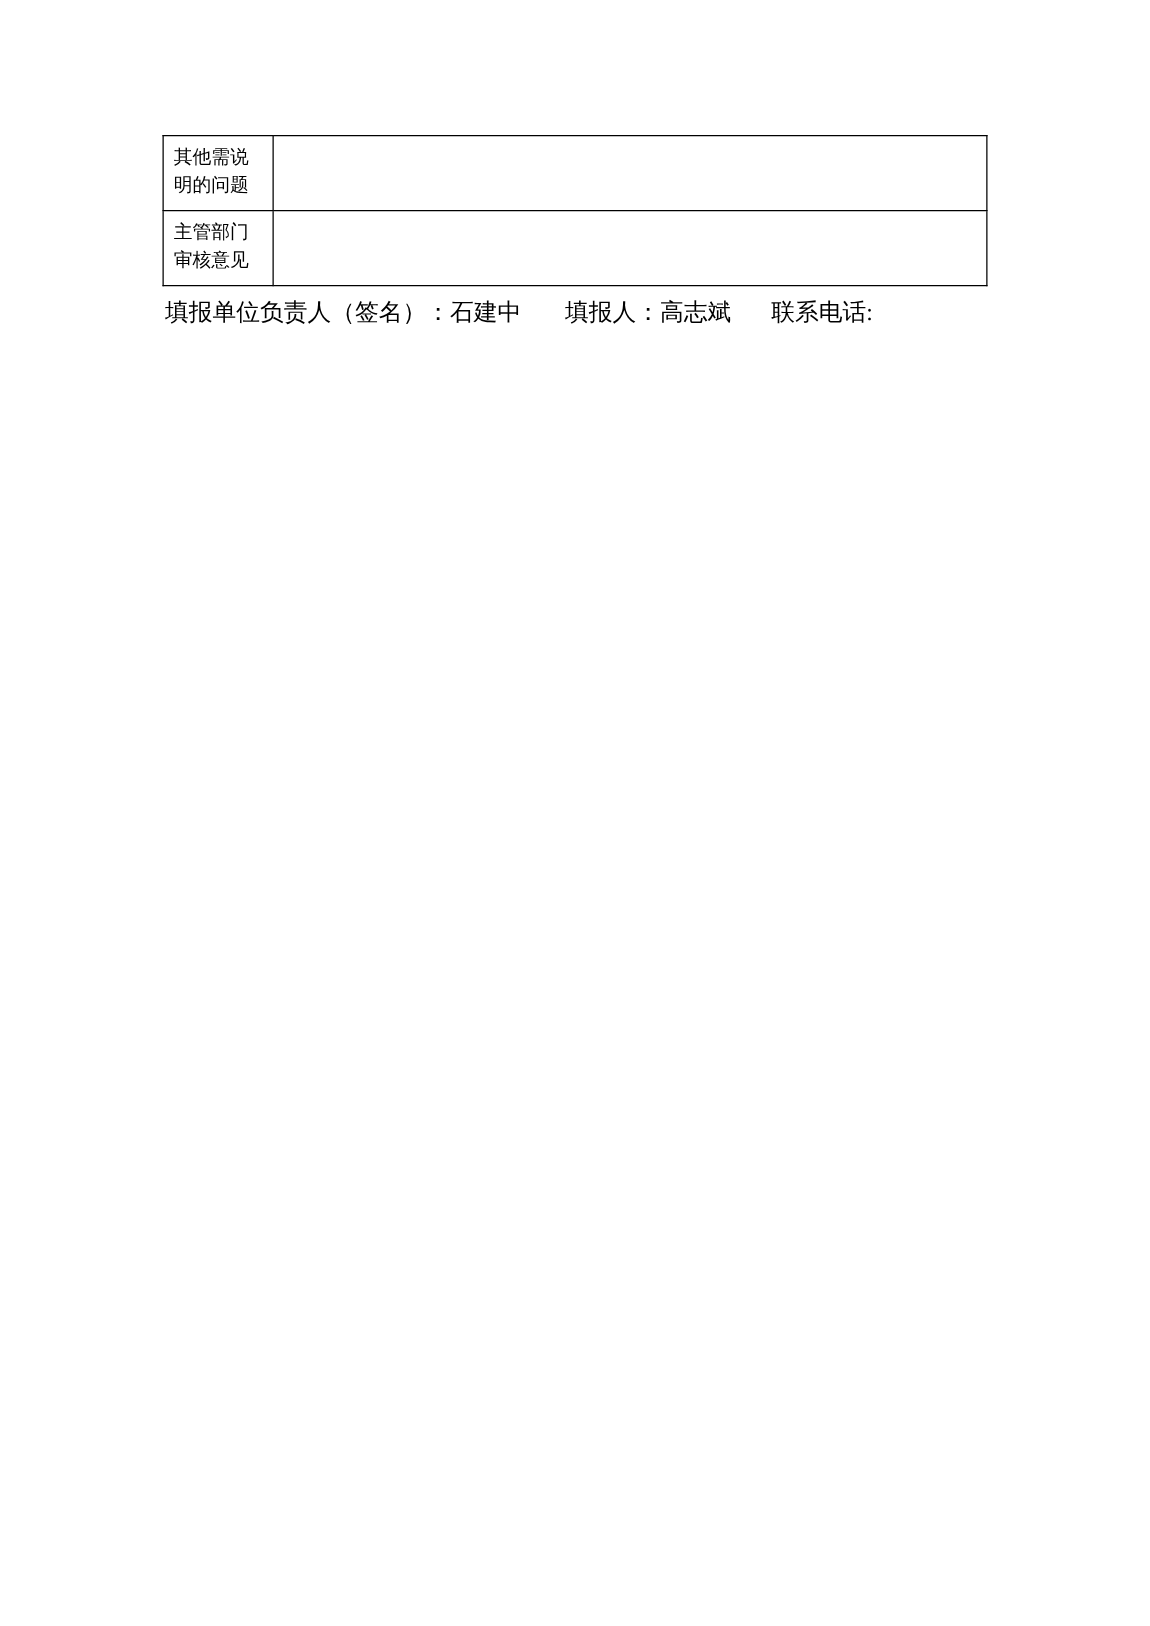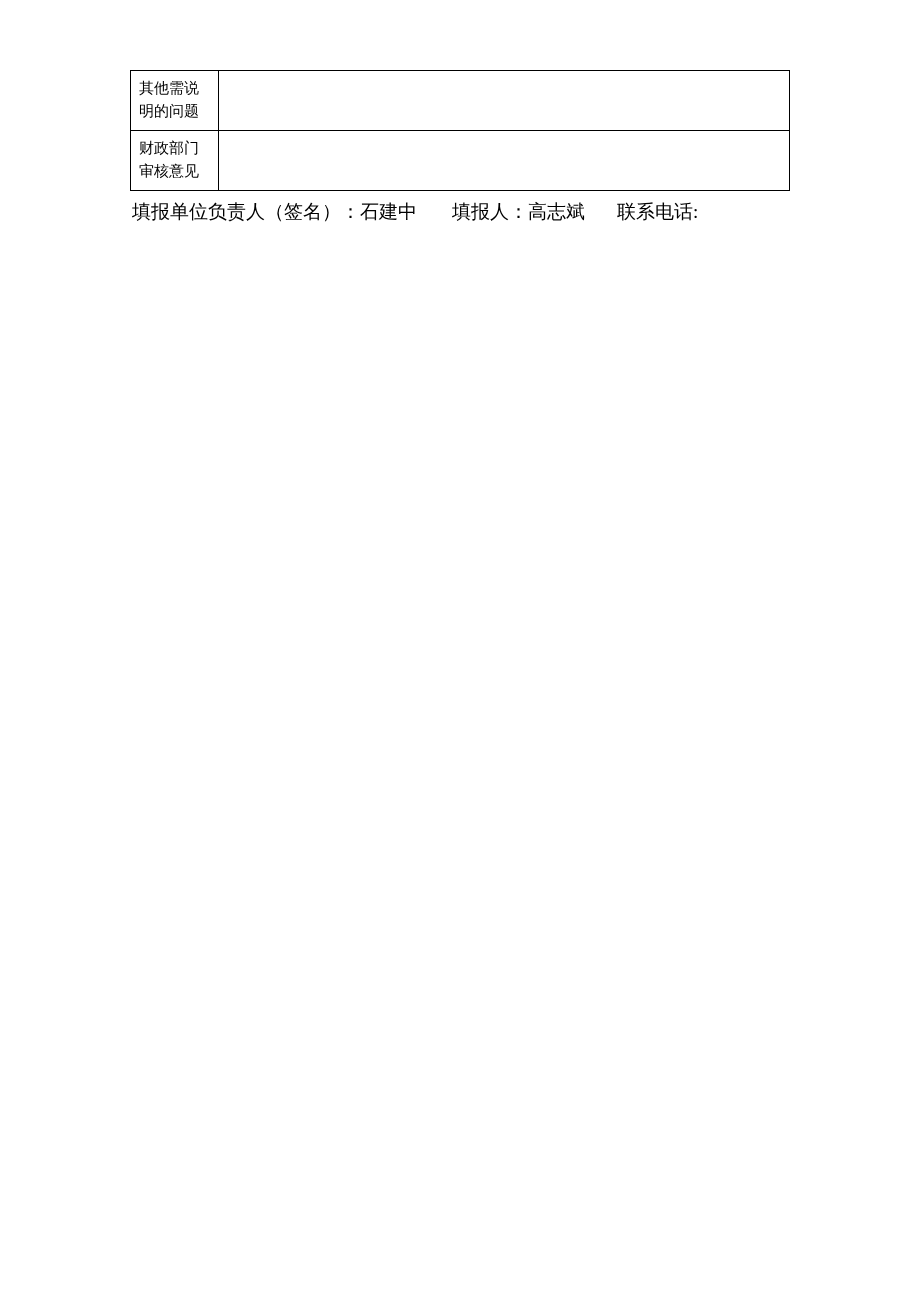--- a/index.html
+++ b/index.html
@@ -10,21 +10,21 @@
     body {
       font-family: "SimSun", "宋体", serif;
       font-size: 15px;
       color: #000;
       background: #fff;
       width: 920px;
       height: 1301px;
       position: relative;
     }
     .page-container {
-      padding: 70px 130px 0 130px;
+      padding: 108px 130px 0 130px;
     }
     table {
       border-collapse: collapse;
       width: 100%;
     }
     td {
       border: 1px solid #000;
       vertical-align: top;
     }
     .label-cell {
@@ -65,21 +65,21 @@
         <tr>
       <td class="label-cell">
         <span>其他需说明的问题</span>
       </td>
       <td class="content-cell">
         <span></span>
       </td>
     </tr>
     <tr>
       <td class="label-cell">
-        <span>财政部门审核意见</span>
+        <span>主管部门审核意见</span>
       </td>
       <td class="content-cell">
         <span></span>
       </td>
     </tr>
   </tbody>
     </table>
 
   <div class="footer-line">
     <span class="footer-seg responsible">

